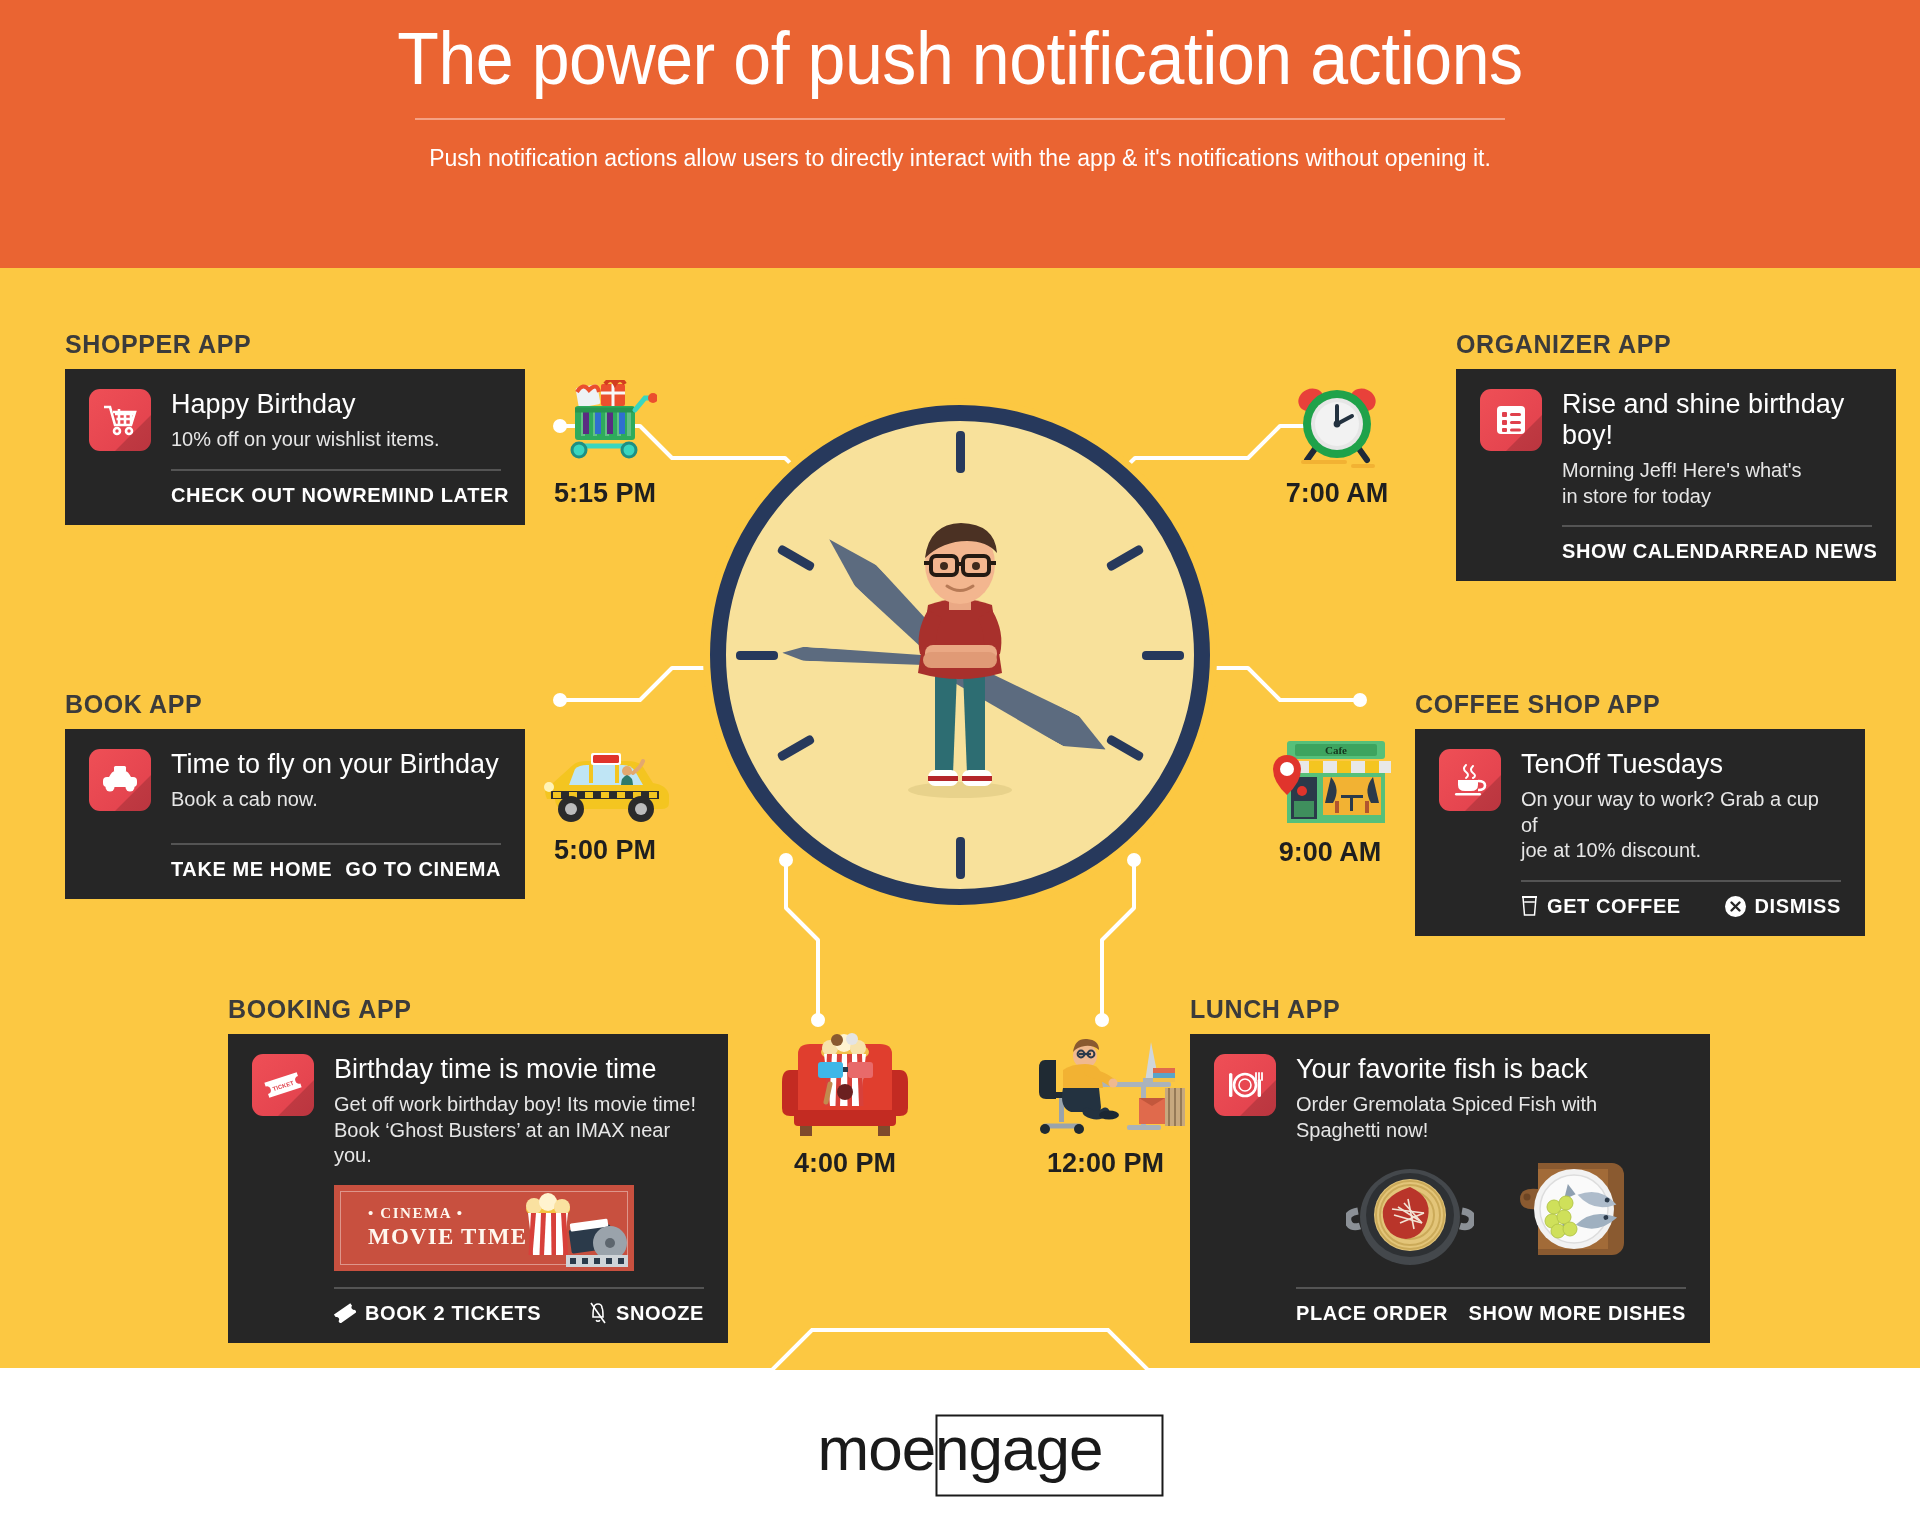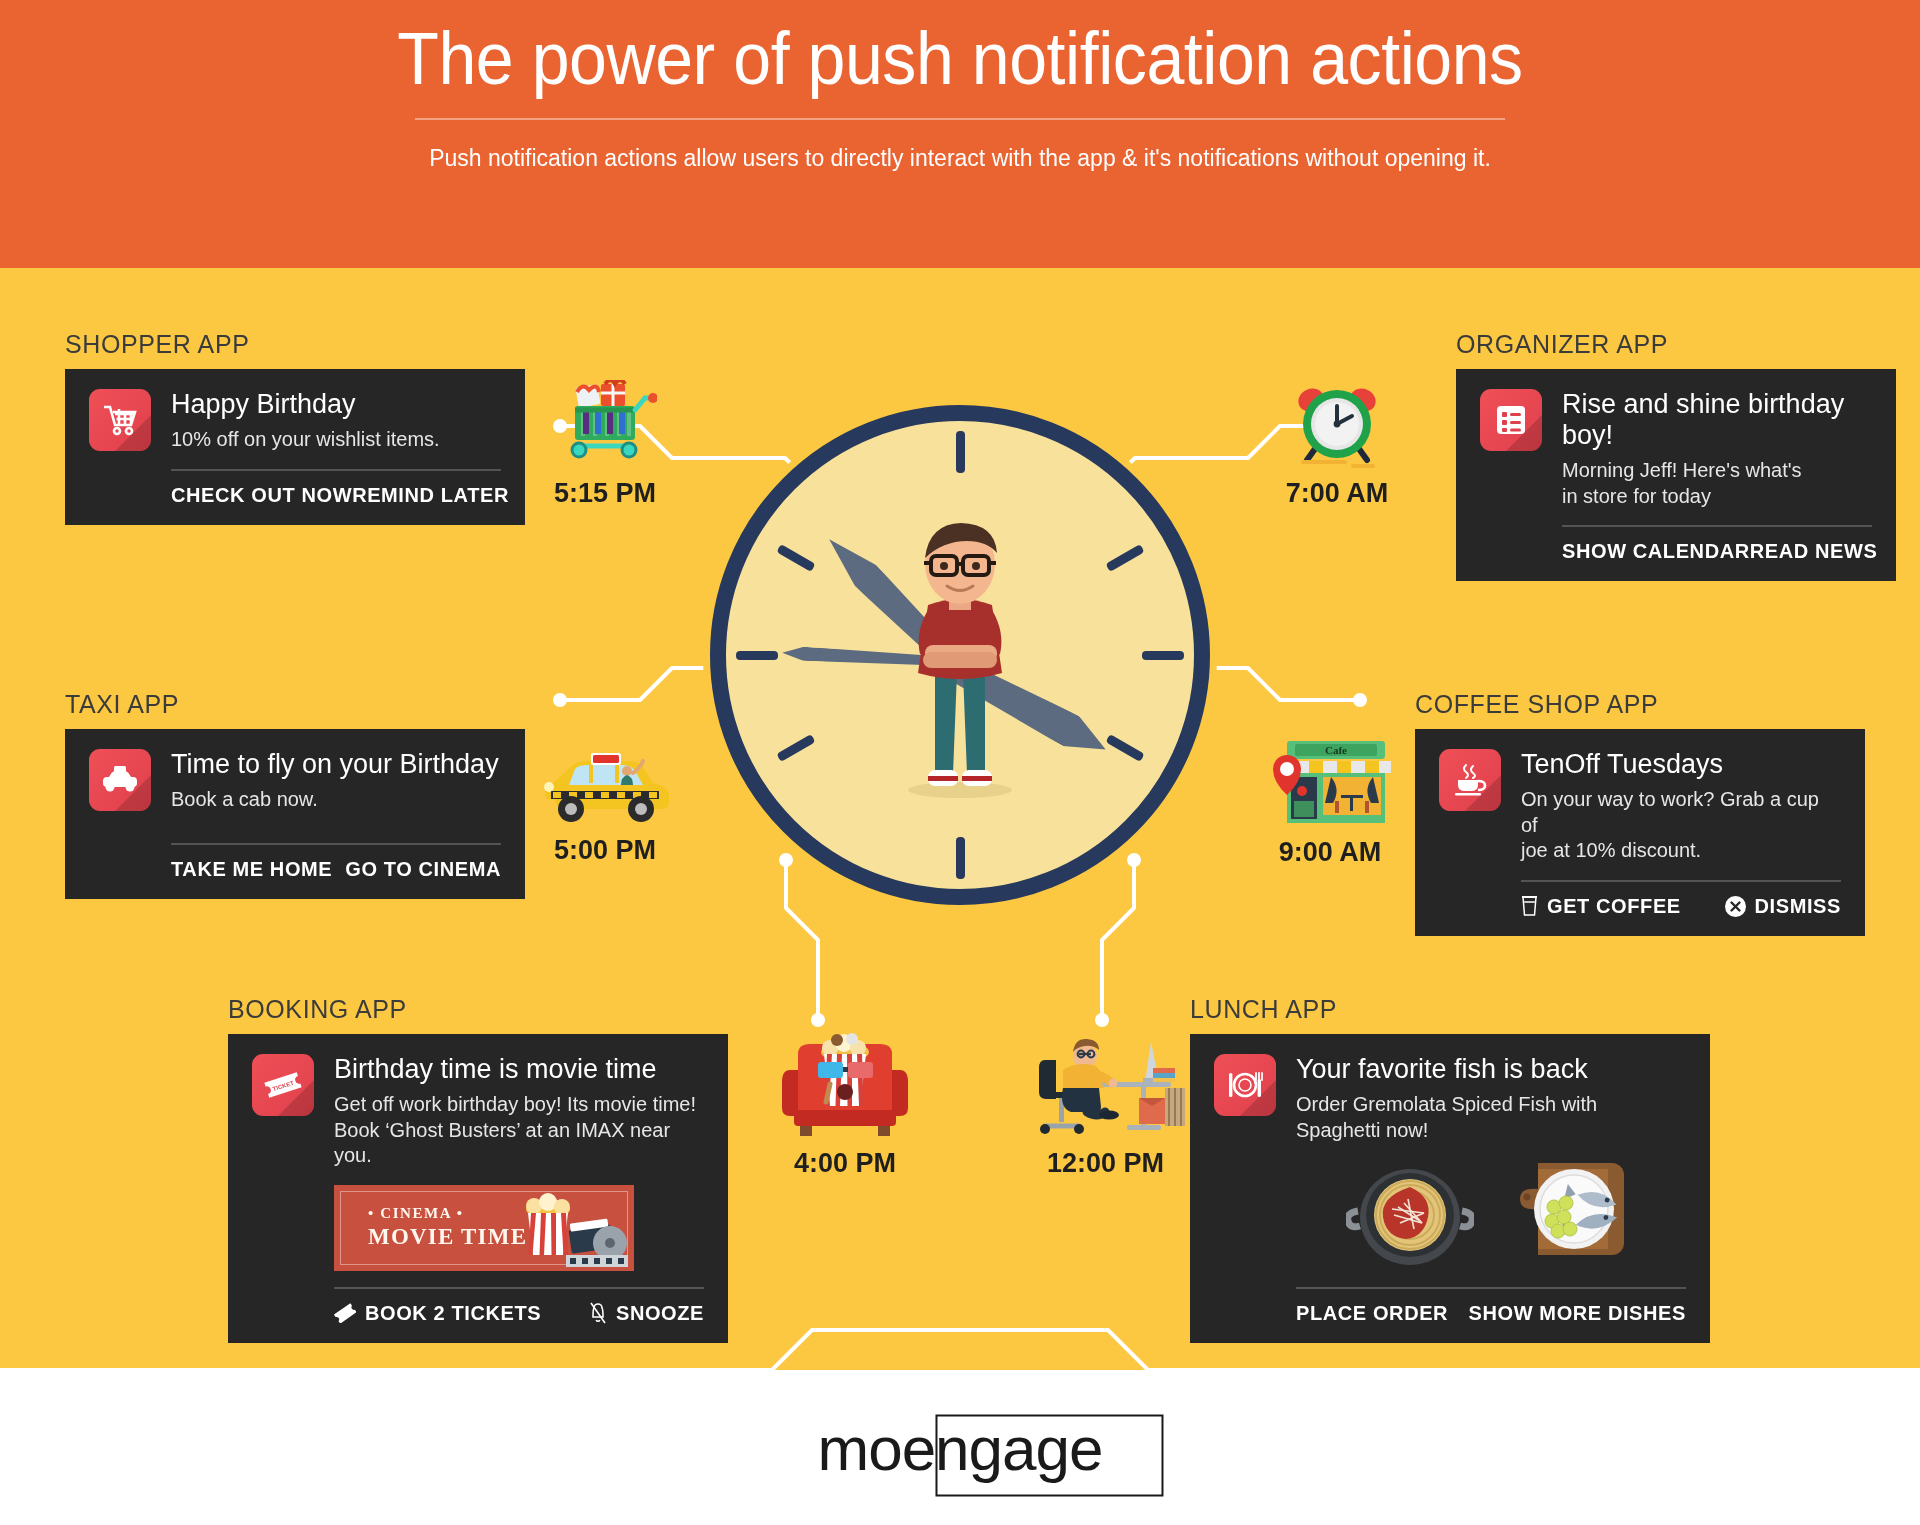--- a/index.html
+++ b/index.html
@@ -69,21 +69,21 @@
       transform: translate(-50%, -51%); }
 
   .clock-arrow { position: absolute; left: 1045px; top: 398px; width: 110px; height: 60px; }
 
   
   .connectors { position: absolute; left: 0; top: 0; width: 1920px; height: 1525px; pointer-events: none; }
 
   
   .app-block { position: absolute; }
   .app-label {
-    font-size: 25px; font-weight: 400; color: #3b3b3b;
+    font-size: 25px; font-weight: 700; color: #3b3b3b;
     letter-spacing: 0.6px; margin-bottom: 10px;
   }
   .card {
     background: #262626; padding: 20px 24px 16px 24px;
     display: flex; gap: 20px; align-items: flex-start;
   }
   .card-icon {
     width: 62px; height: 62px; border-radius: 11px; flex: 0 0 62px;
     position: relative; overflow: hidden;
     background: linear-gradient(135deg, #ef4f56 0%, #e0404c 100%);
@@ -285,21 +285,21 @@
         <div class="card-divider"></div>
         <div class="card-actions">
           <span class="action first">SHOW CALENDAR</span>
           <span class="action">READ NEWS</span>
         </div>
       </div>
     </div>
   </div>
 
   <div class="app-block" style="left:65px; top:690px; width:460px;">
-    <div class="app-label">TAXI APP</div>
+    <div class="app-label">BOOK APP</div>
     <div class="card">
       <div class="card-icon">
         <div class="shadow-tri"></div>
         <svg width="38" height="30" viewBox="0 0 38 30" fill="#ffffff">
           <rect x="13" y="1" width="12" height="6" rx="1.5"></rect>
           <path d="M8 12 q3 -6 6 -6 h10 q3 0 6 6 Z"></path>
           <rect x="2" y="12" width="34" height="10" rx="4"></rect>
           <circle cx="9" cy="22" r="4.5"></circle>
             <circle cx="29" cy="22" r="4.5"></circle>
         </svg>

